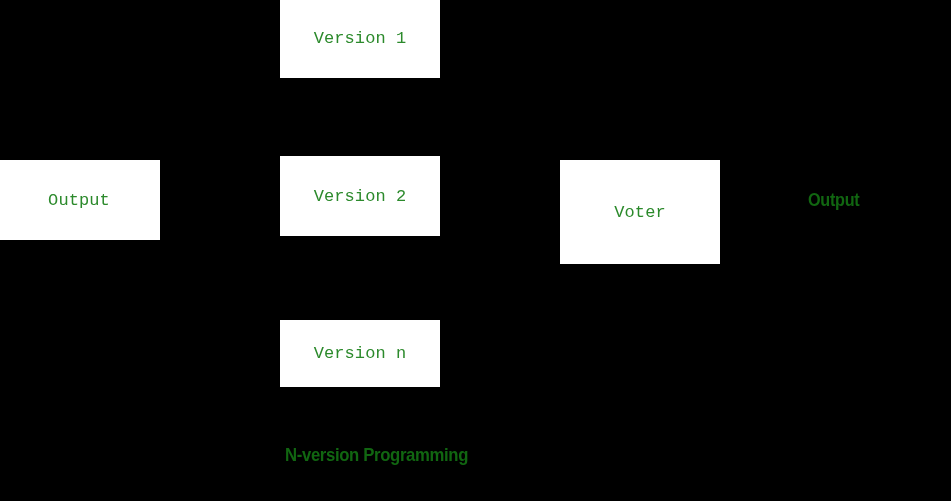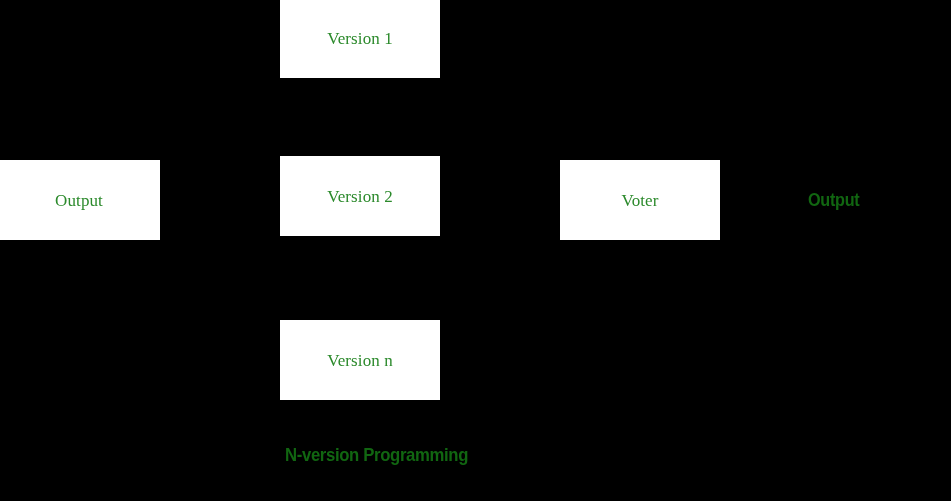--- a/index.html
+++ b/index.html
@@ -19,21 +19,21 @@
   .node-box {
     position: absolute;
     background: #ffffff;
     box-sizing: border-box;
     display: flex;
     align-items: center;
     justify-content: center;
   }
   .node-label {
     color: #2c8a2c;
-    font-family: Liberation Serif, serif;
+    font-family: Liberation Mono, monospace;
     font-size: 17px;
     font-weight: 400;
     line-height: 1;
     letter-spacing: 0.1px;
     white-space: nowrap;
   }
   .free-label {
     position: absolute;
     color: #116611;
     font-family: "Liberation Sans Narrow", "Liberation Sans", "DejaVu Sans", sans-serif;
@@ -52,23 +52,23 @@
     font-weight: 700;
     letter-spacing: -0.4px;
     white-space: nowrap;
     transform: scaleX(0.88);
     transform-origin: left center;
   }
 
   
   #box-version-1 { left: 280px; top: -2px;  width: 160px; height: 80px; }
   #box-version-2 { left: 280px; top: 156px; width: 160px; height: 80px; }
-  #box-version-n { left: 280px; top: 320px; width: 160px; height: 80px; }
+  #box-version-n { left: 280px; top: 320px; width: 160px; height: 67px; }
   #box-input     { left: -2px;  top: 160px; width: 162px; height: 80px; }
-  #box-voter     { left: 560px; top: 160px; width: 160px; height: 80px; }
+  #box-voter     { left: 560px; top: 160px; width: 160px; height: 104px; }
 
   #label-output  { left: 808px; top: 190px; }
   #label-caption { left: 285px; top: 444px; }
 </style>
 </head>
 <body>
 
 <div id="canvas">
 
   <div class="node-box" id="box-version-1">

